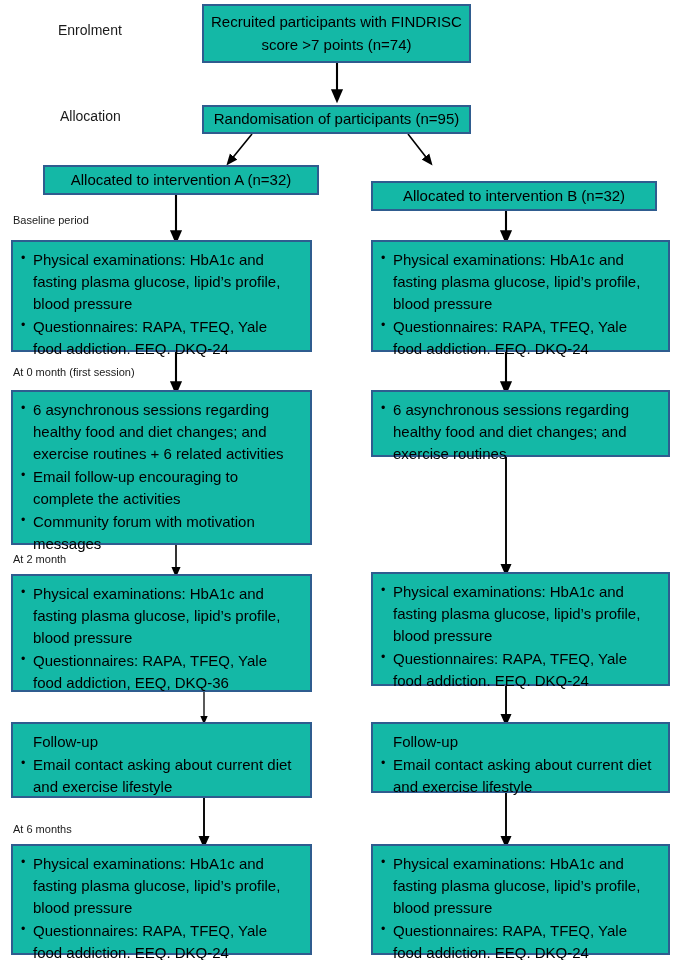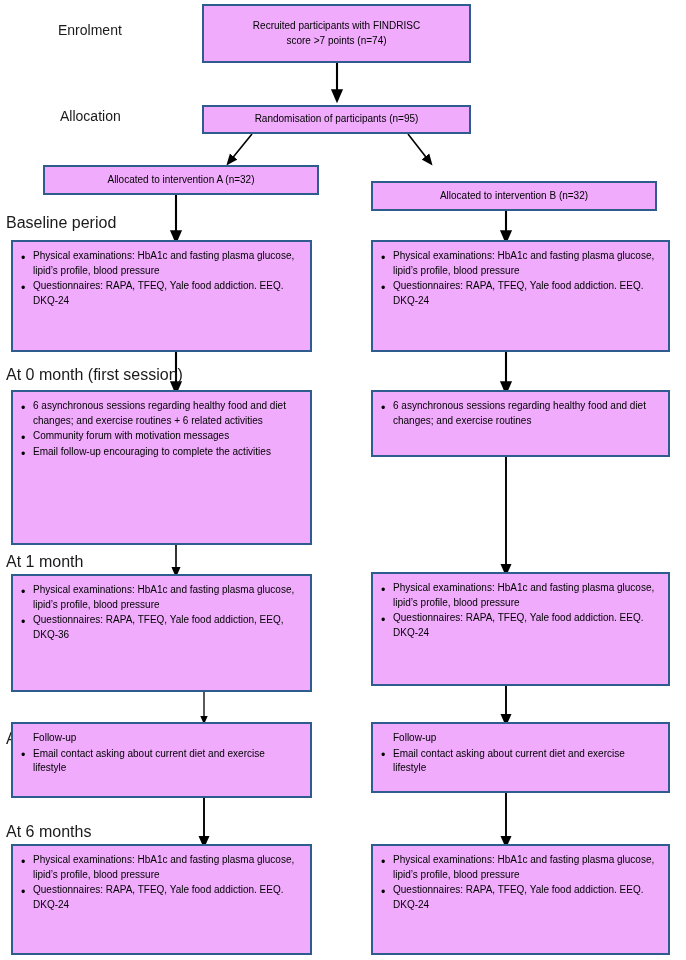--- a/index.html
+++ b/index.html
@@ -20,22 +20,22 @@
   #connectors {
     position: absolute; left: 0; top: 0;
     width: 686px; height: 960px;
     pointer-events: none;
   }
 
   
   .node {
     position: absolute;
     border: 2px solid #2F5C8F;
-    background: #f0abfc;
-    font-size: 10px;
+    background: #14b8a6;
+    font-size: 15px;
     line-height: 1.47;
     color: #000;
   }
   .node.centered {
     display: flex;
     align-items: center;
     justify-content: center;
     text-align: center;
     padding: 3px 6px;
   }
@@ -60,23 +60,24 @@
     line-height: 1.47;
   }
   .node .plain-line {
     padding-left: 12px;
     margin-bottom: 1px;
   }
 
   
   .stage-label {
     position: absolute;
-    font-size: 16px;
+    font-size: 11px;
     color: #1a1a1a;
     white-space: nowrap;
+    margin-left: 7px;
   }
   .phase-label {
     position: absolute;
     font-size: 14px;
     color: #1a1a1a;
     white-space: nowrap;
     text-align: center;
   }
 </style>
 </head>
@@ -119,21 +120,21 @@
     <line x1="204" y1="798" x2="204" y2="842" stroke="#000" stroke-width="1.9" marker-end="url(#arrowhead)"></line>
 
     <line x1="506" y1="793" x2="506" y2="842" stroke="#000" stroke-width="1.9" marker-end="url(#arrowhead)"></line>
   </svg>
 
   <div class="phase-label" style="left:58px; top:22px;">Enrolment</div>
   <div class="phase-label" style="left:60px; top:108px;">Allocation</div>
 
   <div class="stage-label" style="left:6px; top:214px;">Baseline period</div>
   <div class="stage-label" style="left:6px; top:366px;">At 0 month (first session)</div>
-  <div class="stage-label" style="left:6px; top:553px;">At 1 month</div>
+  <div class="stage-label" style="left:6px; top:553px;">At 2 month</div>
   <div class="stage-label" style="left:6px; top:730px;">At 5 months</div>
   <div class="stage-label" style="left:6px; top:823px;">At 6 months</div>
 
   <div class="node centered" style="left:202px; top:4px; width:269px; height:59px;">
     <div>
       <span class="txt">Recruited participants with FINDRISC</span>
       <span class="txt">score &gt;7 points (n=74)</span>
     </div>
   </div>
 
@@ -159,22 +160,22 @@
   <div class="node bulleted" style="left:371px; top:240px; width:299px; height:112px;">
     <ul>
       <li>Physical examinations: HbA1c and fasting plasma glucose, lipid’s profile, blood pressure</li>
       <li>Questionnaires: RAPA, TFEQ, Yale food addiction. EEQ. DKQ-24</li>
     </ul>
   </div>
 
   <div class="node bulleted" style="left:11px; top:390px; width:301px; height:155px;">
     <ul>
       <li>6 asynchronous sessions regarding healthy food and diet changes; and exercise routines + 6 related activities</li>
+      <li>Email follow-up encouraging to complete the activities</li>
       <li>Community forum with motivation messages</li>
-      <li>Email follow-up encouraging to complete the activities</li>
     </ul>
   </div>
 
   <div class="node bulleted" style="left:371px; top:390px; width:299px; height:67px;">
     <ul>
       <li>6 asynchronous sessions regarding healthy food and diet changes; and exercise routines</li>
     </ul>
   </div>
 
   <div class="node bulleted" style="left:11px; top:574px; width:301px; height:118px;">

